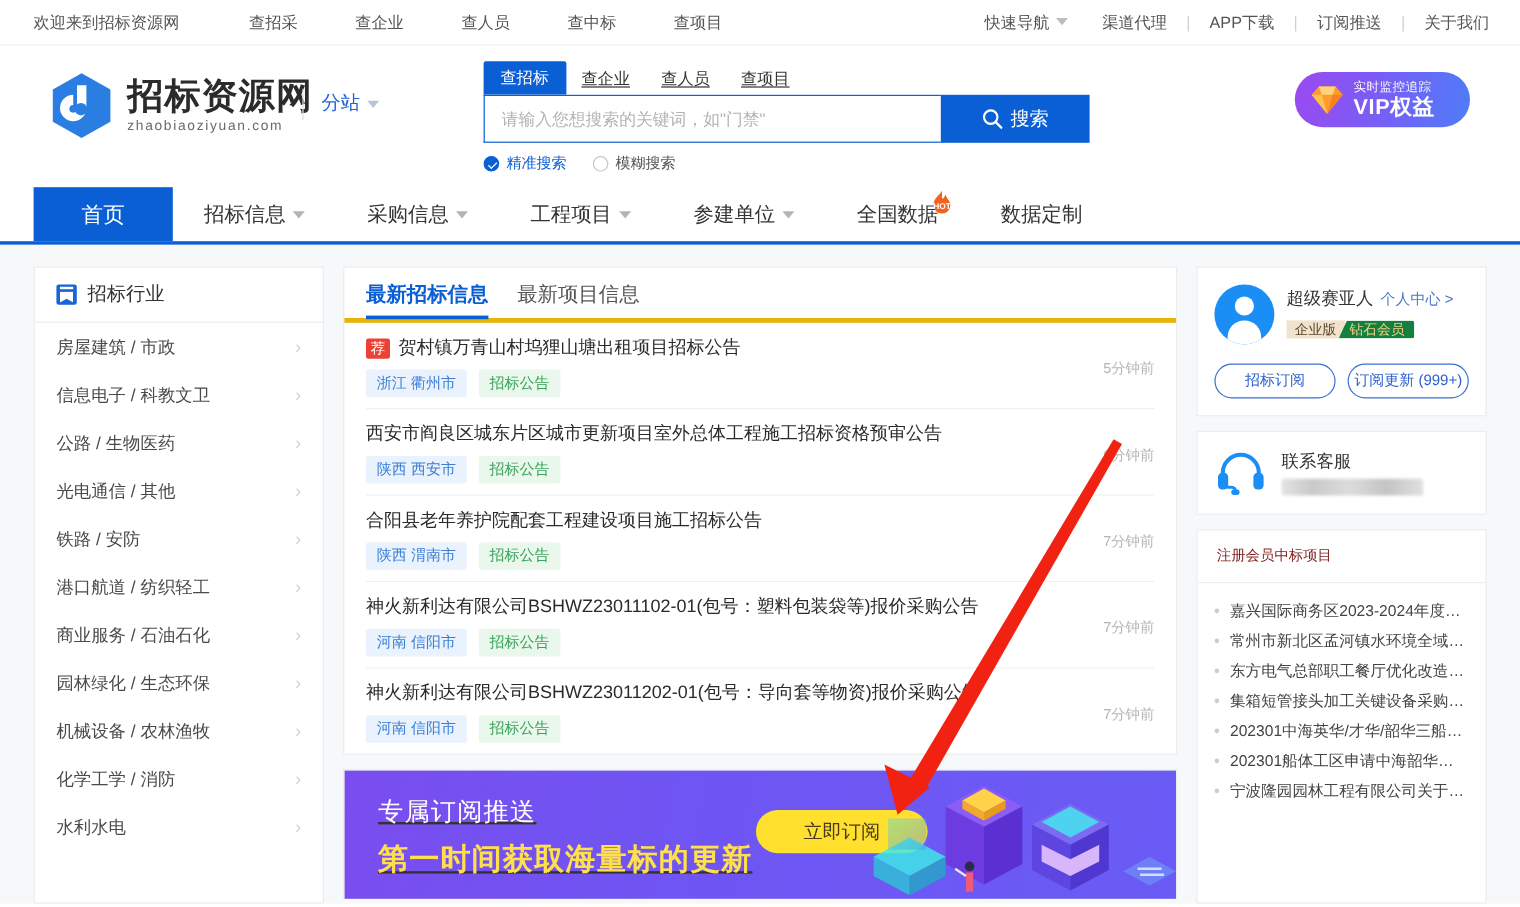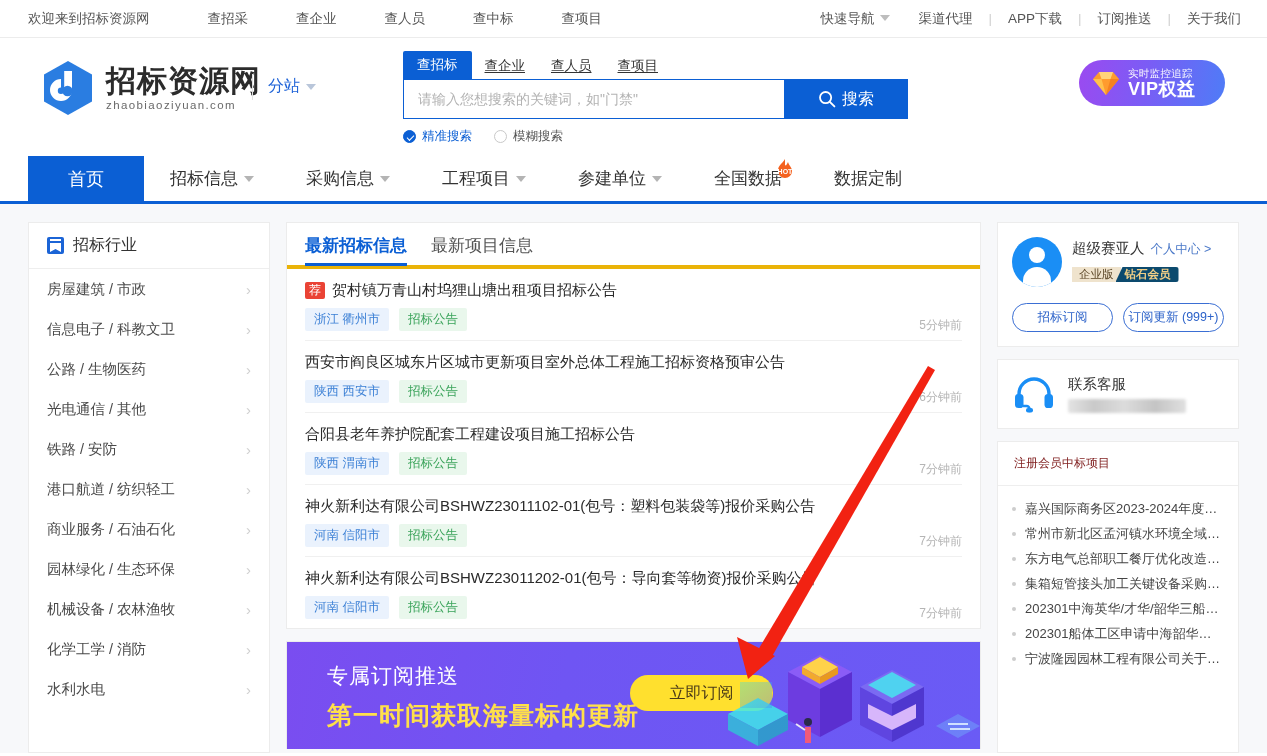--- a/index.html
+++ b/index.html
@@ -177,30 +177,30 @@
     padding: 1px 4px; border-radius: 2px; margin-right: 7px; line-height: 15px;
   }
   .item-meta { margin-top: 8px; display: flex; align-items: center; gap: 10px; }
   .tag-region {
     background: #eaf2fd; color: #3a7fd5; font-size: 12.5px; padding: 3px 9px; border-radius: 2px;
   }
   .tag-type {
     background: #e9f7ec; color: #3aa35a; font-size: 12.5px; padding: 3px 9px; border-radius: 2px;
   }
   .item-time {
-    position: absolute; right: 0; bottom: 6px; font-size: 12px; color: #b5b5b5;
+    position: absolute; right: 0; bottom: 24px; font-size: 12px; color: #b5b5b5;
   }
 
   
   .promo {
     margin-top: 12px; height: 108px; position: relative; overflow: hidden;
     background: linear-gradient(100deg, #7a4df0 0%, #6f55f3 40%, #6a5bf5 100%);
     border: 1px solid #ececec; border-bottom: none;
   }
-  .promo-txt { position: absolute; left: 40px; top: 20px; }
+  .promo-txt { position: absolute; left: 28px; top: 20px; text-decoration: underline; }
   .promo-l1 { color: #fff; font-size: 21px; letter-spacing: 1px; }
   .promo-l2 { color: #ffe04a; font-size: 25px; font-weight: bold; margin-top: 9px; letter-spacing: 1px; }
   .promo-btn {
     position: absolute; left: 343px; top: 33px; width: 143px; height: 36px; border-radius: 18px;
     background: #ffe02e; color: #4a3a18; font-size: 16px; display: flex;
     align-items: center; justify-content: center; cursor: pointer; border: none;
     font-family: "Liberation Sans", sans-serif;
   }
   .promo-art { position: absolute; right: 0; top: 0; width: 270px; height: 108px; }
 
@@ -226,22 +226,22 @@
   .user-name { font-size: 14.5px; color: #333; }
   .user-center { font-size: 12.5px; color: #4a78c8; margin-left: 6px; cursor: pointer; }
   .member-badge {
     display: inline-flex; margin-top: 7px; height: 19px; border-radius: 3px; overflow: hidden;
     font-size: 11.5px; align-items: center;
   }
   .mb-left {
     background: #efe3cd; color: #5a4526; padding: 0 7px; display: flex; align-items: center;
   }
   .mb-right {
-    background: #0c4a6e; color: #f2cf86; padding: 0 8px 0 9px; display: flex; align-items: center;
-    font-weight: bold; margin-left: -5px; border-radius: 0 3px 3px 0;
+    background: #15803d; color: #f2cf86; padding: 0 8px 0 9px; display: flex; align-items: center;
+    font-weight: normal; margin-left: -5px; border-radius: 0 3px 3px 0;
     clip-path: polygon(7px 0, 100% 0, 100% 100%, 0 100%);
   }
   .user-btns { display: flex; gap: 10px; margin-top: 16px; justify-content: flex-end; }
   .outline-btn {
     flex: 1; height: 29px; border: 1px solid #3b6fd4; border-radius: 15px; color: #2c62c9;
     font-size: 12.5px; display: flex; align-items: center; justify-content: center;
     background: #fff; cursor: pointer; white-space: nowrap;
     font-family: "Liberation Sans", sans-serif;
   }
   .service-card { padding: 14px 14px; display: flex; align-items: center; }

